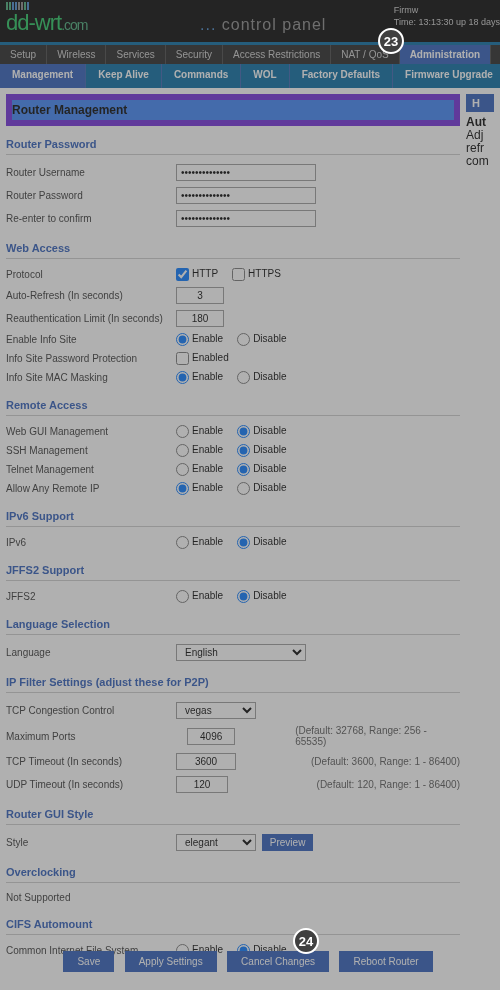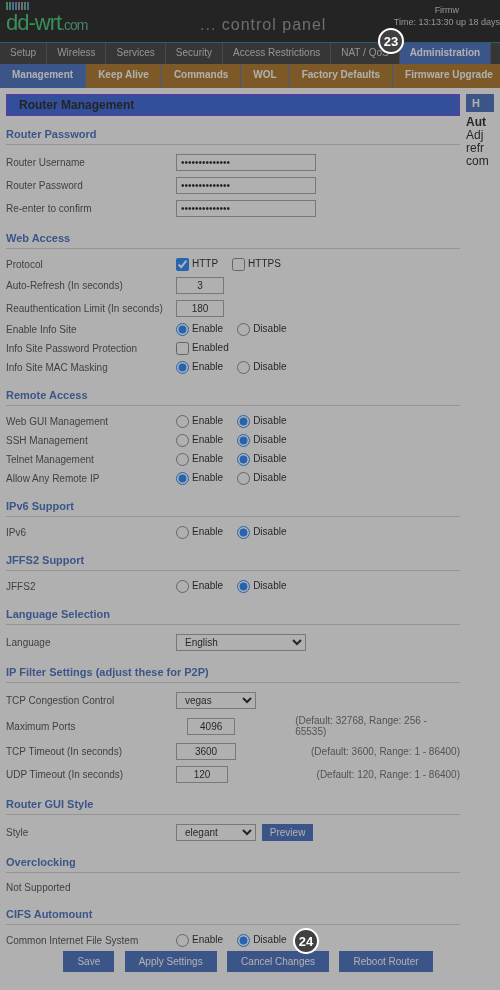--- a/index.html
+++ b/index.html
@@ -5,33 +5,33 @@
 *{margin:0;padding:0;box-sizing:border-box;font-family:Arial,sans-serif}
 html,body{width:500px;height:990px;overflow:hidden}
 body{background:#fff;position:relative}
 .dim{position:absolute;inset:0;background:rgba(80,80,80,0.45);z-index:50;pointer-events:none}
 .header{background:#000;height:42px;position:relative;color:#fff}
 .logo{position:absolute;left:6px;top:10px;font-size:22px;letter-spacing:-1px;font-weight:300}
 .logo .thin{color:#22c55e;font-weight:300}
 .logo .com{color:#4a7;font-size:14px}
 .cpanel{position:absolute;left:200px;top:16px;color:#888;font-size:16px;letter-spacing:1px}
 .cpanel .dots{color:#48c}
-.timeinfo{position:absolute;right:0;top:4px;font-size:9px;color:#ccc;text-align:center;line-height:12px}
+.timeinfo{position:absolute;right:0;top:4px;font-size:9px;color:#ccc;text-align:left;line-height:12px}
 .bars{position:absolute;left:6px;top:2px;display:flex;gap:1px}
 .bars span{width:2px;height:8px;display:inline-block}
-.tabs{background:#222;display:flex;height:22px;border-top:1px solid #0369a1}
+.tabs{background:#222;display:flex;height:22px;border-top:3px solid #0369a1}
 .tab{padding:4px 10px;color:#ccc;font-size:10px;border-right:1px solid #444;cursor:pointer;white-space:nowrap}
 .tab.active{background:#2b5ab8;color:#fff;font-weight:bold}
-.subtabs{background:#a16207;display:flex;height:24px}
+.subtabs{background:#0369a1;display:flex;height:24px}
 .subtab{padding:5px 12px;color:#fff;font-size:10px;cursor:pointer;font-weight:bold;white-space:nowrap;border-right:1px solid #3a62b0}
 .subtab.active{background:#2b5ab8}
 .main{display:flex;padding:6px;gap:6px}
 .content{flex:1;min-width:0}
 .side{width:28px;overflow:hidden}
-.router-mgmt{background:#1d4ed8;padding:3px 12px;font-size:12px;font-weight:bold;border:1px solid #6d28d9}
+.router-mgmt{background:#3b82f6;padding:3px 0;font-size:12px;font-weight:bold;border:6px solid #6d28d9}
 .help-hdr{background:#2b5ab8;color:#fff;font-size:11px;font-weight:bold;padding:3px 6px}
 .help-txt{font-size:12px;padding:4px 0;line-height:13px}
 .help-txt b{font-weight:bold}
 fieldset{border:none;margin:8px 0 4px}
 legend{color:#2b5ab8;font-size:11px;font-weight:bold;padding:4px 0;border-bottom:1px solid #ccc;width:100%;margin-bottom:6px}
 .row{display:flex;align-items:center;padding:3px 0;font-size:10px}
 .row label{width:170px;color:#333}
 .row .ctrl{flex:1}
 .row .hint{color:#555;font-size:10px;margin-left:60px}
 input[type=text],input[type=password]{border:1px solid #999;padding:2px 4px;font-size:10px;width:90px;text-align:center;background:#fff}

